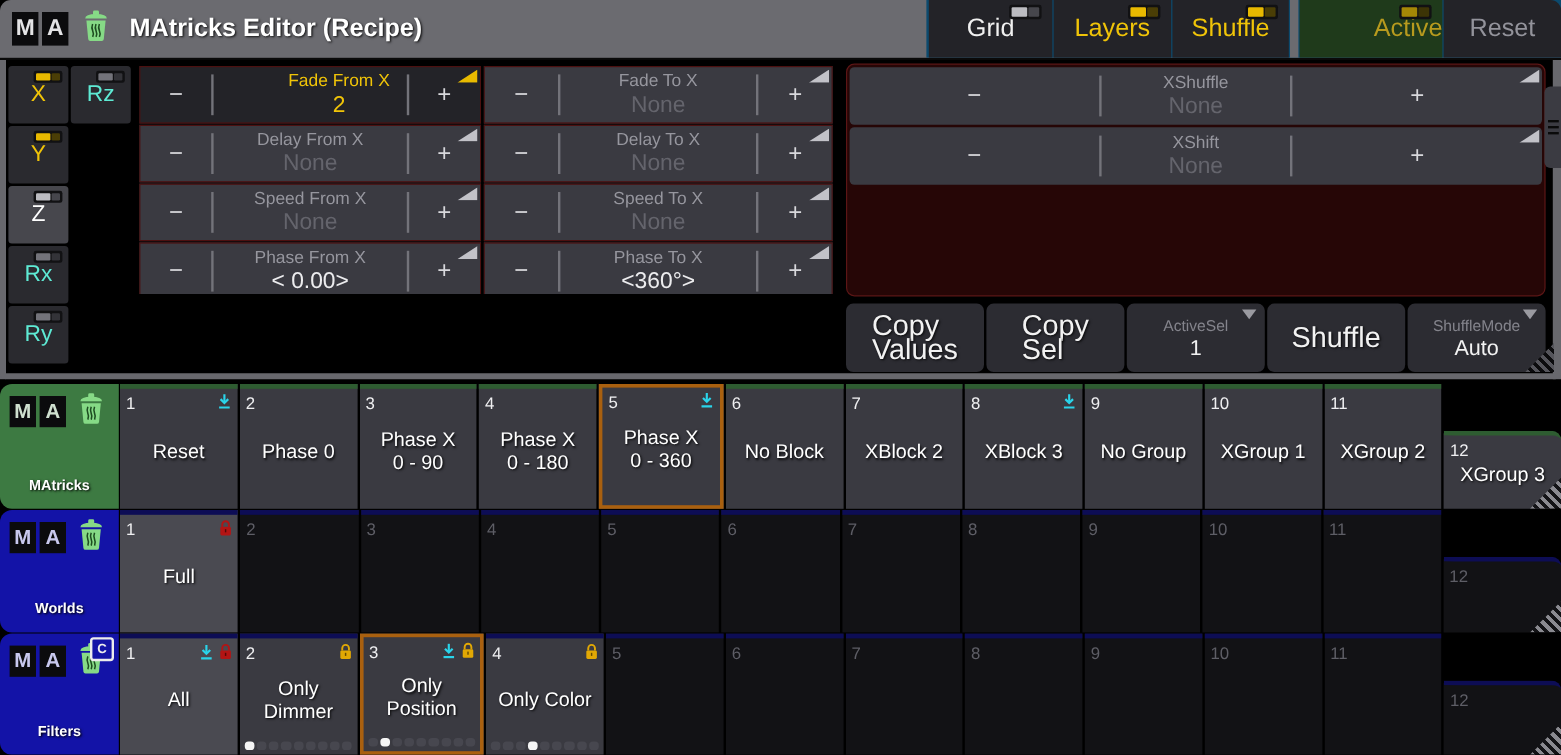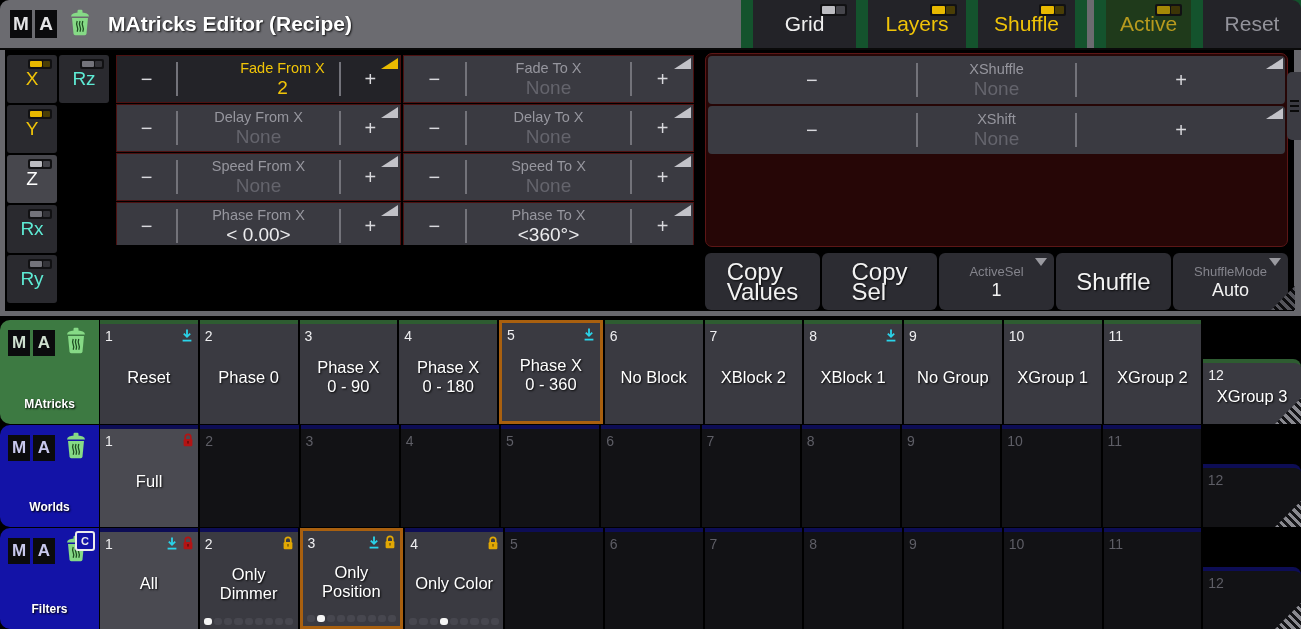--- a/index.html
+++ b/index.html
@@ -12,21 +12,21 @@
   .titlebar{position:absolute;left:0;top:0;right:0;height:50px;background:#6b6b70;
             border-radius:9px 9px 0 0;border-bottom:2px solid #0a0a0a;box-sizing:border-box;
             display:flex;align-items:center;}
   .logo-box{width:22px;height:28px;background:#0b0b0d;display:flex;align-items:center;justify-content:center;
             font-weight:bold;font-size:19px;color:#e4e4e6;margin-left:3px;flex:0 0 auto;}
   .logo-box:first-child{margin-left:10px;}
   .titlebar .trash{margin-left:11px;flex:0 0 auto;}
   .win-title{margin-left:16px;color:#fff;font-size:21px;font-weight:bold;
              text-shadow:1px 1px 2px rgba(0,0,0,.85);flex:1 1 auto;}
 
-  .topbar-buttons{height:46px;display:flex;background:#14532d;padding-left:12px;gap:12px;flex:0 0 auto;align-self:flex-start;margin-top:0;height:48px;}
+  .topbar-buttons{height:46px;display:flex;background:#0c4a6e;padding-left:2px;gap:1px;flex:0 0 auto;align-self:flex-start;margin-top:0;height:48px;}
   .top-btn{position:relative;height:48px;background:#232328;color:#f0f0f0;font-size:21px;
            display:flex;align-items:center;justify-content:center;cursor:pointer;}
   .top-btn.t-white{color:#f0f0f0}.top-btn.t-yellow{color:#f0c408}
   .top-btn.t-olive{color:#b79a1e}.top-btn.t-grey{color:#93939b}
   .top-btn.bg-green{background:#1f3a1b;}
   .top-btn.last{border-radius:0 9px 0 0;}
   .top-sep{width:7px;height:48px;background:#6b6b70;}
 
   .ind{position:absolute;top:4px;right:9px;width:27px;height:12px;background:#111113;border-radius:2px;
        display:flex;padding:2px;box-sizing:border-box;gap:1px;}
@@ -146,21 +146,21 @@
         </div>
         <div class="top-btn t-yellow" style="width: 98px;">
           <span>Layers</span>
           <span class="ind ind-yellow"></span>
         </div>
         <div class="top-btn t-yellow" style="width: 97px;">
           <span>Shuffle</span>
           <span class="ind ind-yellow"></span>
         </div>
         <div class="top-sep"></div>
-        <div class="top-btn t-olive bg-green" style="width: 85px;">
+        <div class="top-btn t-olive bg-green" style="width: 119px; justify-content: flex-end;">
           <span>Active</span>
           <span class="ind ind-olive"></span>
         </div>
         <div class="top-btn t-grey last" style="width: 98px;">
           <span>Reset</span>
         </div>
       </div>
   </div>
 
   <div class="border-left"></div>
@@ -407,21 +407,21 @@
       </div>
       <div class="pool-item">
         <span class="item-num">8</span>
         <span class="item-icons">
           <span><svg width="14" height="13" viewBox="0 0 14 13">
               <path d="M7 0.5 V7" stroke="#2ad4ea" stroke-width="1.8"></path>
               <path d="M3.8 4.6 L7 7.8 L10.2 4.6" fill="none" stroke="#2ad4ea" stroke-width="1.8"></path>
               <path d="M2.6 11.6 H11.4" stroke="#2ad4ea" stroke-width="1.8"></path>
             </svg></span>
         </span>
-        <div class="item-label">XBlock 1</div>
+        <div class="item-label">XBlock 3</div>
       </div>
       <div class="pool-item">
         <span class="item-num">9</span>
         <div class="item-label">No Group</div>
       </div>
       <div class="pool-item">
         <span class="item-num">10</span>
         <div class="item-label">XGroup 1</div>
       </div>
       <div class="pool-item">

